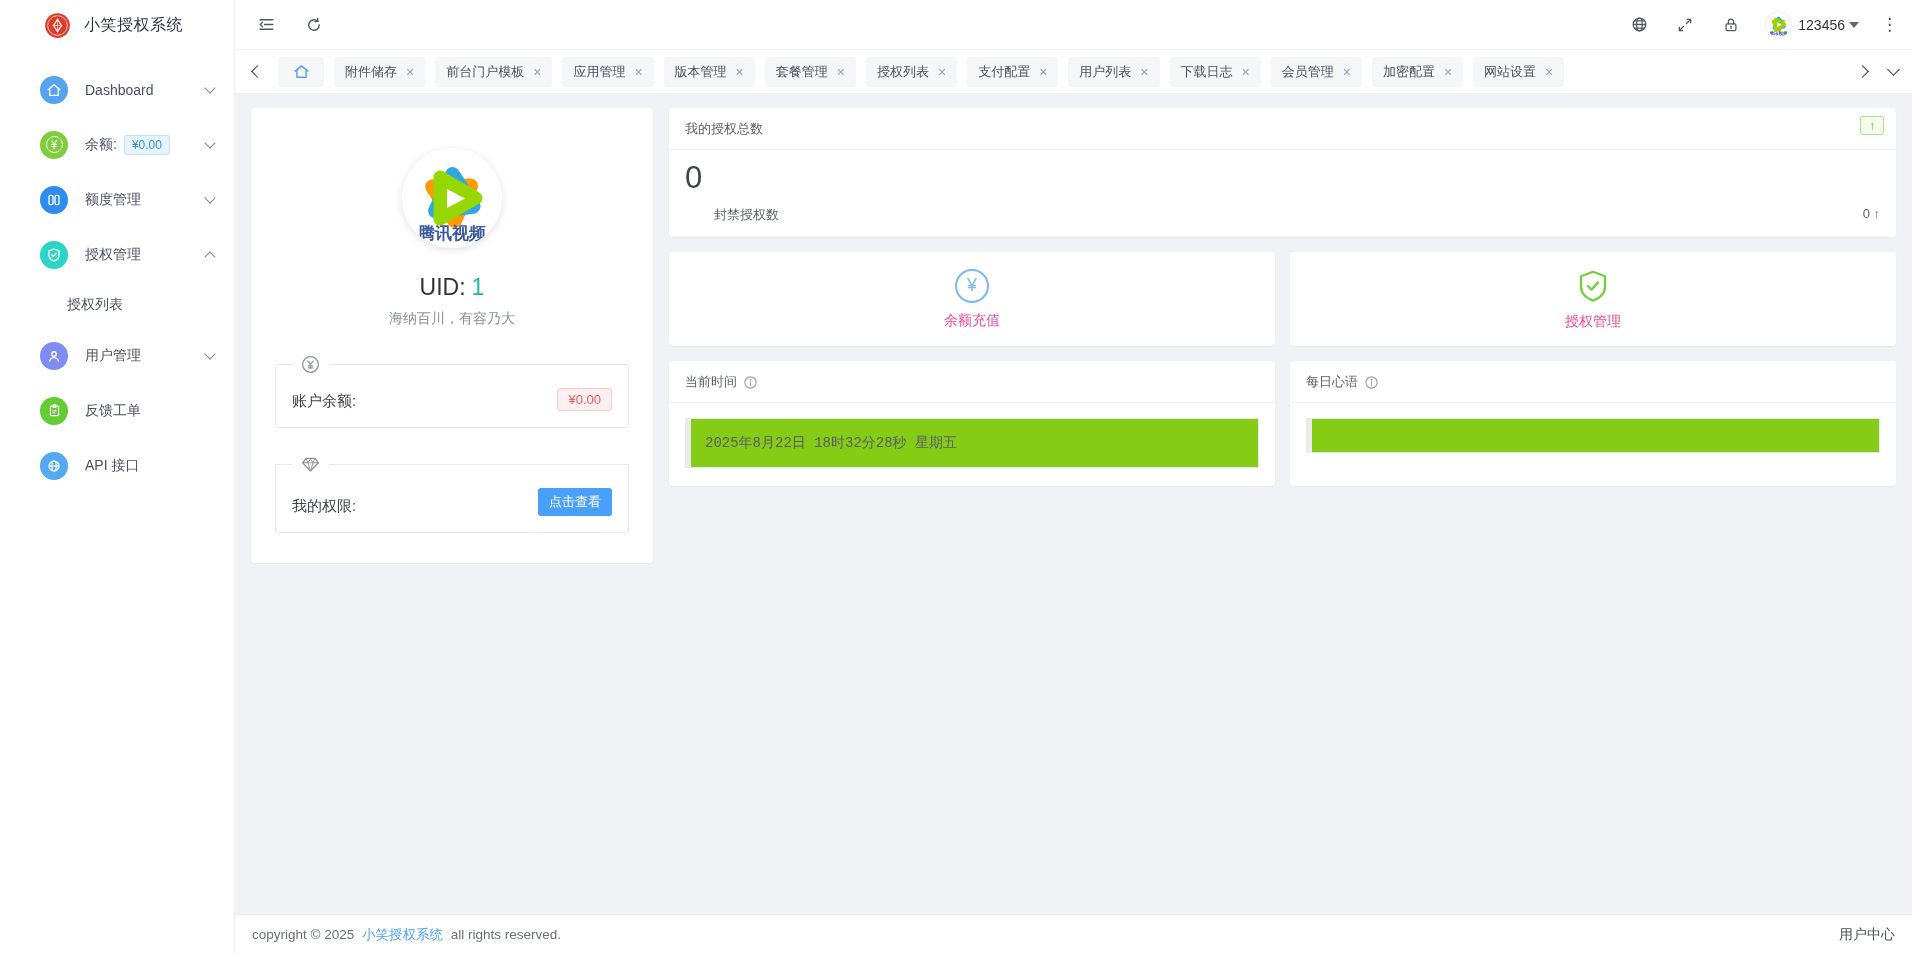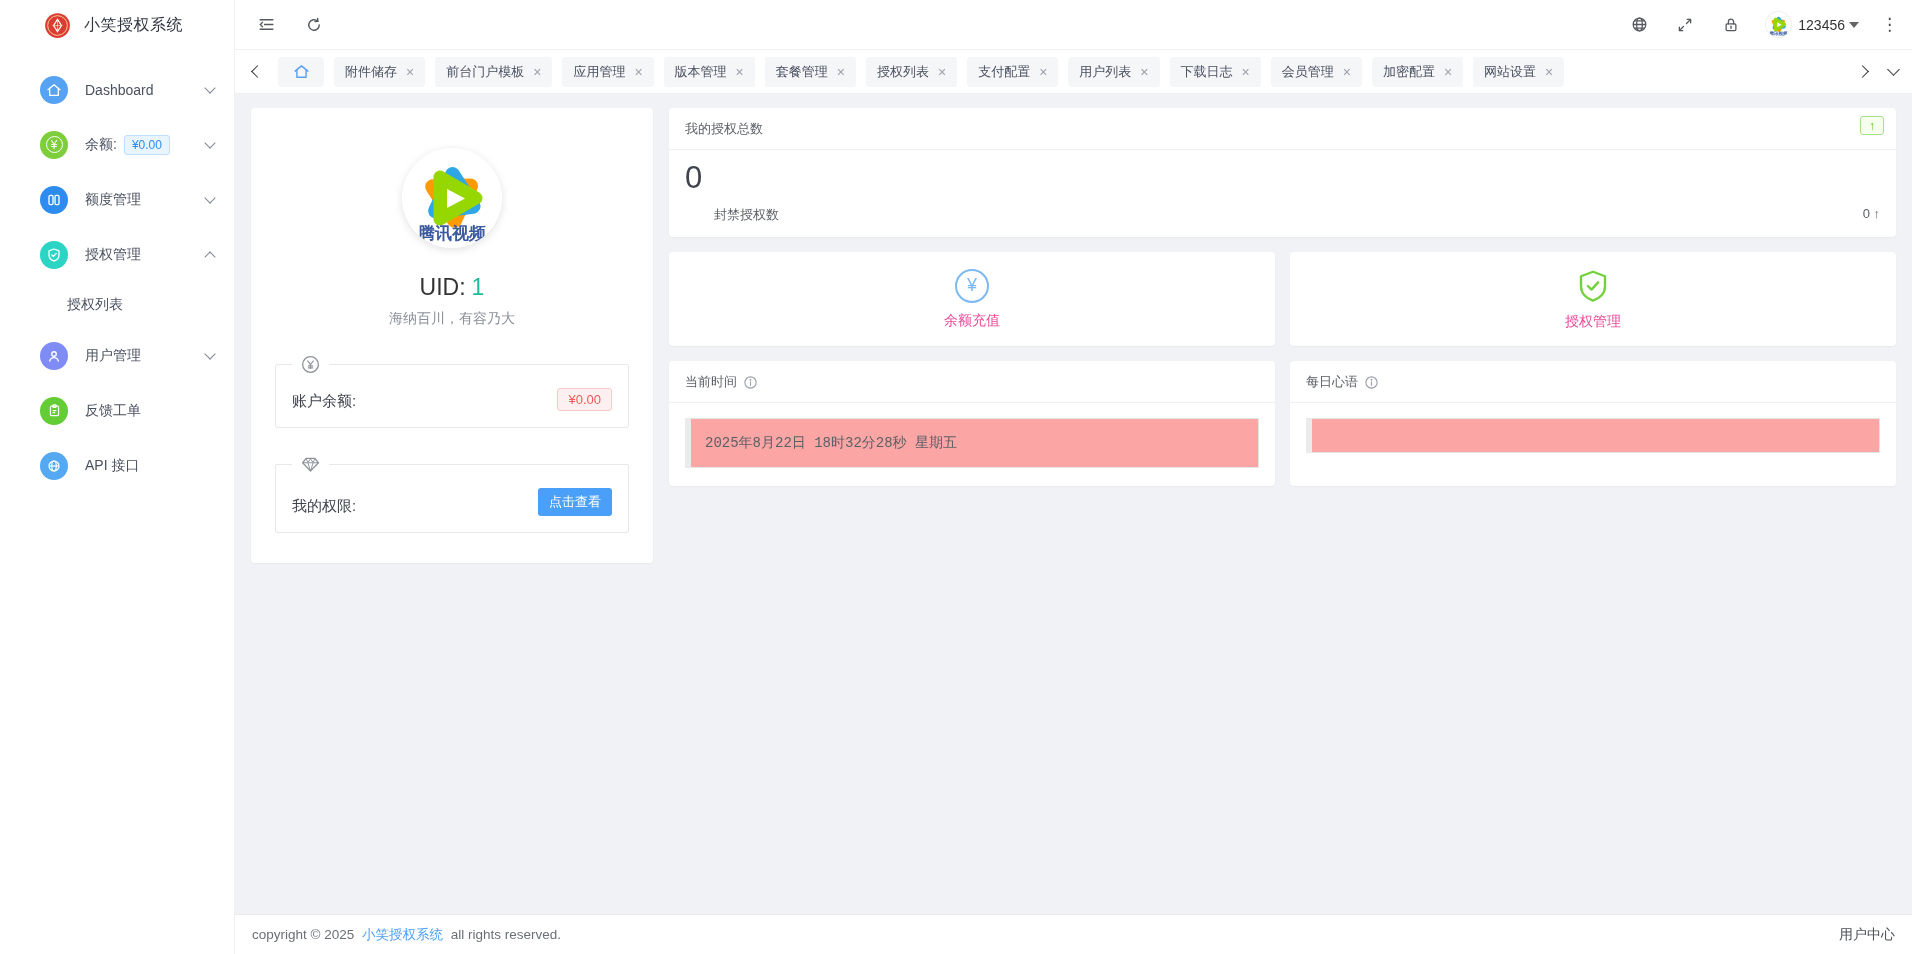--- a/index.html
+++ b/index.html
@@ -92,21 +92,21 @@
 
   .twin-row { display:flex; gap:15px; }
   .shortcut-card { flex:1; height:94px; display:flex; flex-direction:column; align-items:center; justify-content:center; gap:9px; cursor:pointer; }
   .sc-yen { width:34px; height:34px; border-radius:50%; border:2px solid #7cb9f2; color:#7cb9f2;
     font-size:18px; display:flex; align-items:center; justify-content:center; }
   .sc-label { font-size:14px; color:#ec4899; }
 
   .mini-card { flex:1;font-family:Liberation Mono, monospace; }
   .mini-body { padding:15px 16px 18px; }
   .quote-input, .time-box { width:100%; border:1px solid #e6e6e6; border-left:6px solid #ebebeb;
-    font-size:14px; color:#5c6066; background:#fca5a5; }
+    font-size:14px; color:#5c6066; background:#84cc16; }
   .time-box { padding:15px 14px; }
   .quote-input { height:35px; padding:0 10px; outline:none; font-family:inherit; }
   .info-ico { display:inline-flex; color:#9aa0ab; }
 
   
   .footer { height:40px; background:#fff; border-top:1px solid #e9e9e9; display:flex; align-items:center;
     justify-content:space-between; padding:0 17px; font-size:13.5px; color:#6a6f77; }
   .footer a { color:#4a9ff9; text-decoration:none; margin:0 4px; }
   .footer-right { color:#4a4f57; font-size:14px; cursor:pointer; }
   svg { display:block; }

